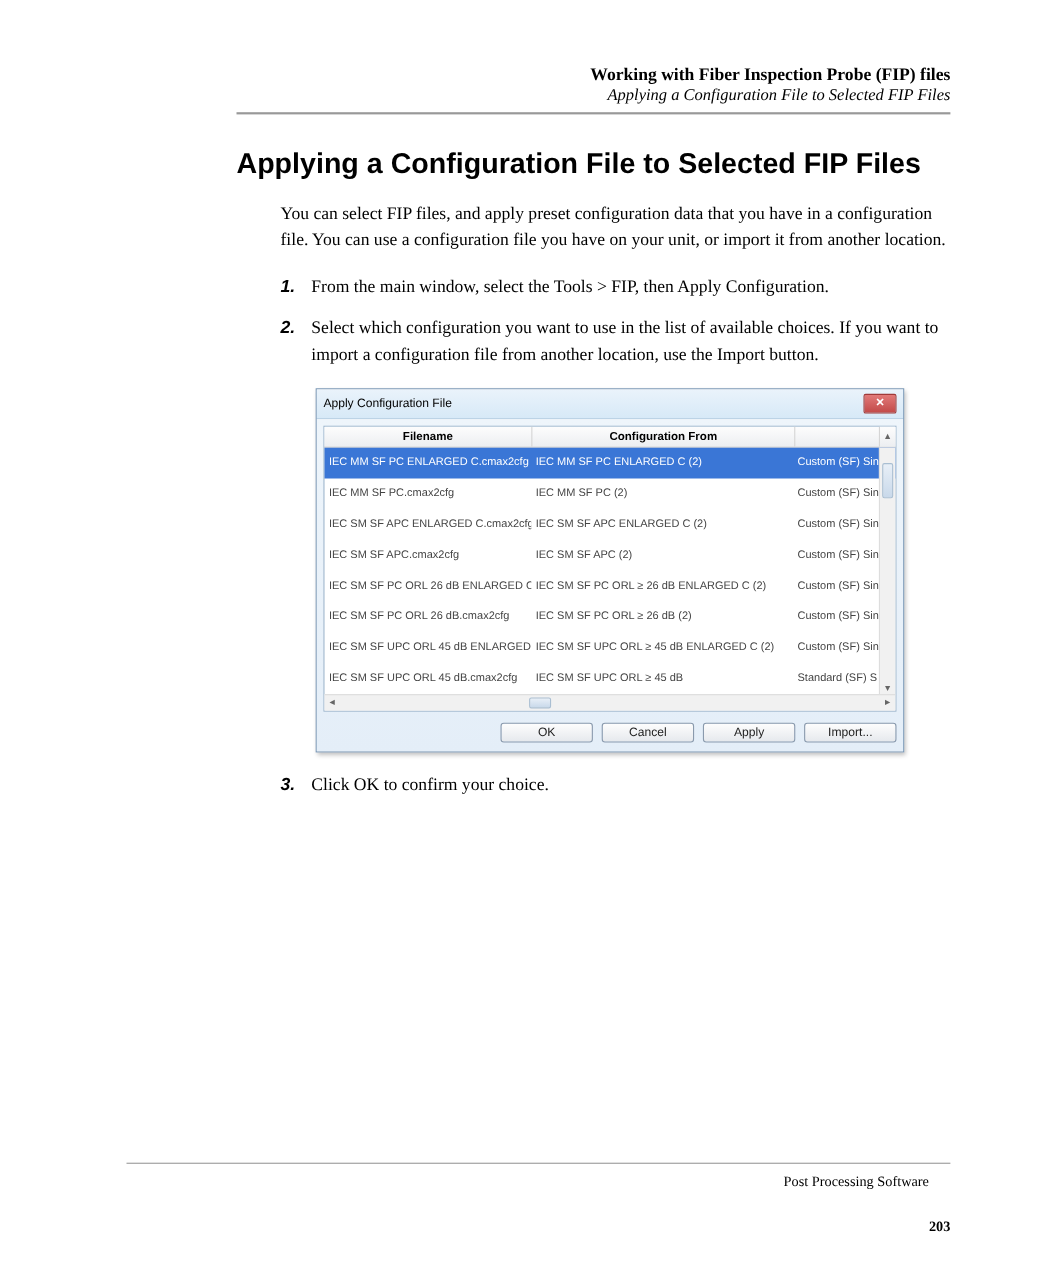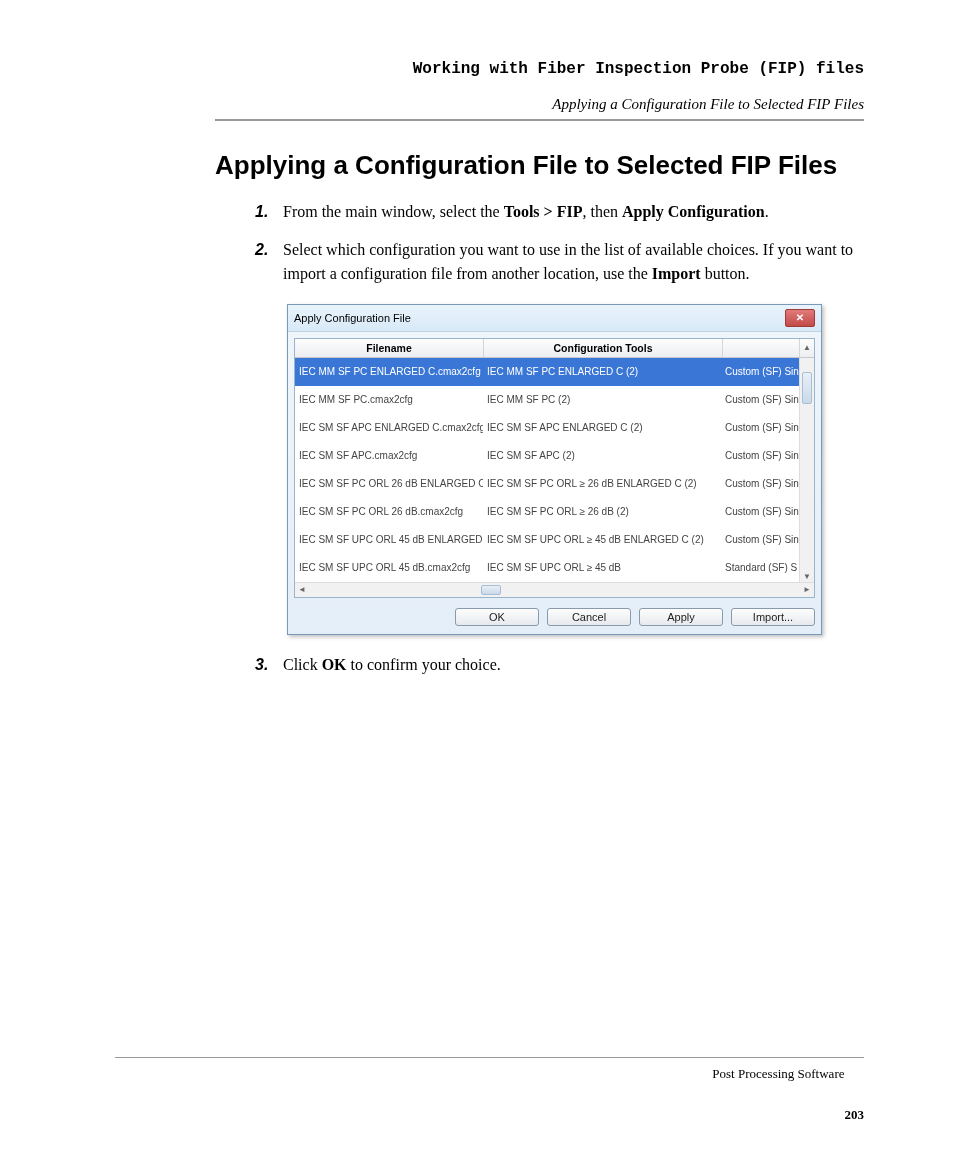--- a/index.html
+++ b/index.html
@@ -17,24 +17,24 @@
     box-sizing: border-box;
     height: 100%;
     position: relative;
   }
   .header-block {
     text-align: right;
     margin-bottom: 6px;
     padding-left: 100px;
   }
   .chapter-title {
-    font-family: Liberation Mono, monospace;
+    font-family: Liberation Serif, serif;
     font-weight: bold;
     font-size: 16px;
-    margin-bottom: 18px;
+    margin-bottom: 1px;
   }
   .section-subtitle {
     font-style: italic;
     font-size: 15px;
   }
   .hr {
     border: none;
     border-top: 2px solid #999;
     margin: 6px 0 28px 100px;
   }
@@ -69,21 +69,21 @@
     margin-bottom: 14px;
   }
   ol.steps li .num {
     font-family: Arial, Helvetica, sans-serif;
     font-weight: 800;
     font-style: italic;
     width: 28px;
     flex: 0 0 28px;
   }
   ol.steps li .txt { flex: 1; }
-  .bold { font-weight: bold; }
+  .bold { font-weight: normal; }
 
   
   .dialog-wrap {
     margin: 6px 0 18px 172px;
     width: 535px;
   }
   .dialog {
     font-family: Tahoma, Arial, sans-serif;
     font-size: 11px;
     border: 1px solid #7a99b8;
@@ -217,20 +217,21 @@
 <div class="page">
 
   <div class="header-block">
     <div class="chapter-title">Working with Fiber Inspection Probe (FIP) files</div>
     <div class="section-subtitle">Applying a Configuration File to Selected FIP Files</div>
   </div>
   <hr class="hr">
 
   <h1 class="section-heading">Applying a Configuration File to Selected FIP Files</h1>
 
+  <p class="body">You can select FIP files, and apply preset configuration data that you have in a configuration file. You can use a configuration file you have on your unit, or import it from another location.</p>
 
 
   <ol class="steps">
     <li>
       <span class="num">1.</span>
       <span class="txt">
         <span>From the main window, select the </span><span class="bold">Tools &gt; FIP</span><span>, then </span><span class="bold">Apply Configuration</span><span>.</span>
       </span>
     </li>
     <li>
@@ -246,21 +247,21 @@
       <div class="title-bar">
         <span>Apply Configuration File</span>
         <span class="close-btn">
           <span>✕</span>
         </span>
       </div>
       <div class="dialog-body">
         <div class="grid-area">
           <div class="grid-header">
             <div class="col-filename">Filename</div>
-            <div class="col-config">Configuration Tools</div>
+            <div class="col-config">Configuration From</div>
             <div class="col-type"></div>
             <div class="scrollbar-header">
                 <span>▲</span>
               </div>
           </div>
           <div class="grid-rows" id="grid-rows">
 
             <div class="grid-row selected">
                 <div class="gc-filename">IEC MM SF PC ENLARGED C.cmax2cfg</div>
                 <div class="gc-config">IEC MM SF PC ENLARGED C (2)</div>

